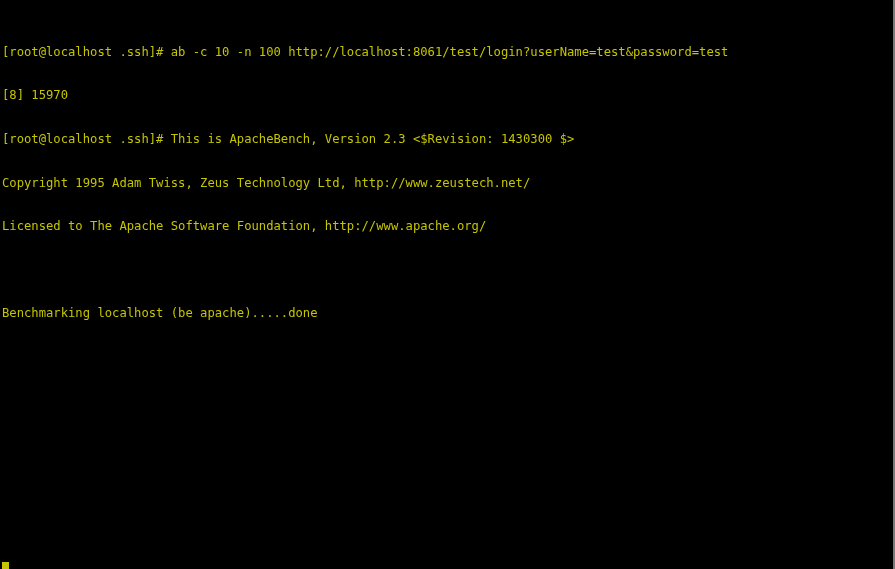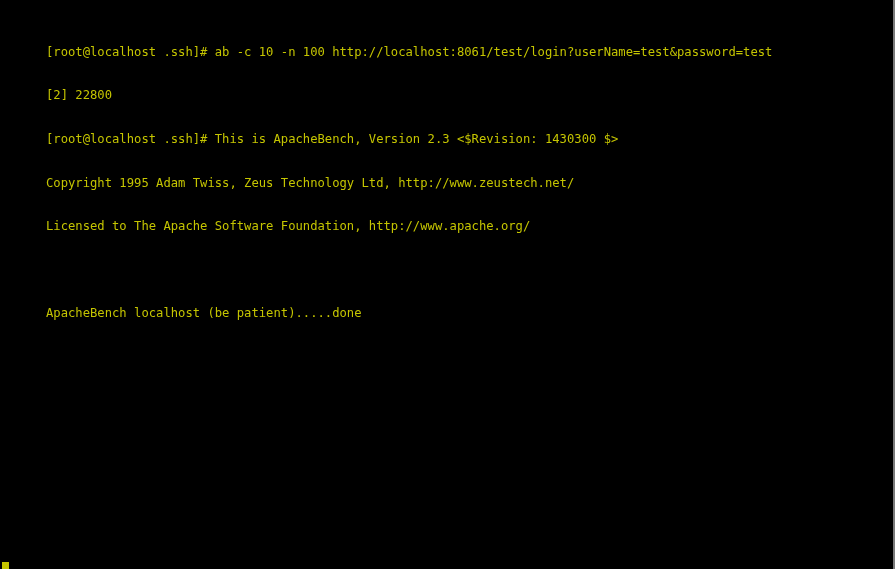--- a/index.html
+++ b/index.html
@@ -24,45 +24,44 @@
     font-size: 12.2px;
     line-height: 14.55px;
     color: #c5c500;
     white-space: pre;
     letter-spacing: 0px;
     -webkit-font-smoothing: none;
   }
   .line {
     height: 14.55px;
     white-space: pre;
-    margin-left: 44px;
   }
   .blank { height: 14.55px; }
   #cursor {
     position: absolute;
     left: 2px;
     top: 562px;
     width: 7.3px;
     height: 7px;
     background: #c5c500;
   }
 </style>
 </head>
 <body>
 
 <div id="terminal">
   <div id="screen">
 
     <div class="line">[root@localhost .ssh]# ab -c 10 -n 100 http://localhost:8061/test/login?userName=test&amp;password=test</div>
-    <div class="line">[2] 22800</div>
+    <div class="line">[8] 15970</div>
     <div class="line">[root@localhost .ssh]# This is ApacheBench, Version 2.3 &lt;$Revision: 1430300 $&gt;</div>
     <div class="line">Copyright 1995 Adam Twiss, Zeus Technology Ltd, http://www.zeustech.net/</div>
     <div class="line">Licensed to The Apache Software Foundation, http://www.apache.org/</div>
     <div class="line blank"></div>
-    <div class="line">ApacheBench localhost (be patient).....done</div>
+    <div class="line">Benchmarking localhost (be apache).....done</div>
     <div class="line blank"></div>
     <div class="line blank"></div>
     <div class="line blank"></div>
     
     
     
     
     
     
     

